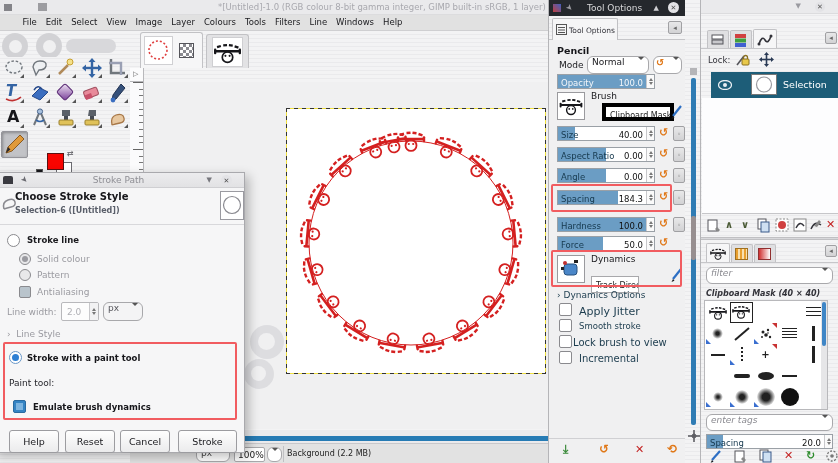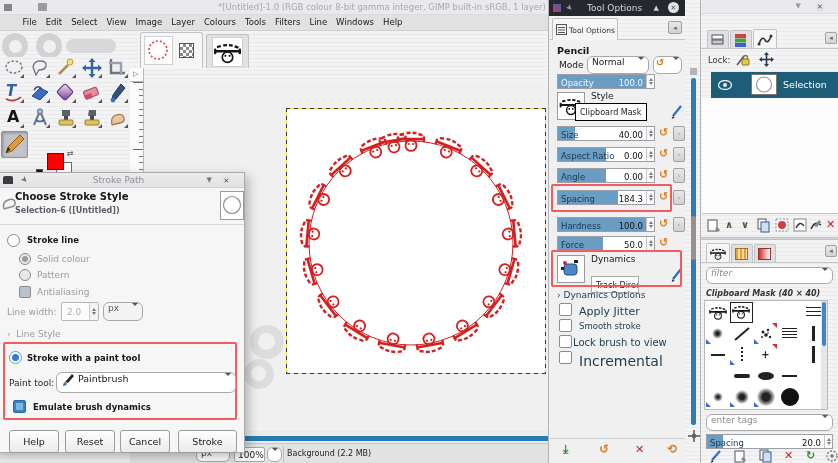--- a/index.html
+++ b/index.html
@@ -337,28 +337,20 @@
     <span class="nw" style="position:absolute;left:14px;top:156px;font-size:9px;color:#9a9aa0">›&nbsp;&nbsp;<span>Line Style</span></span>
 
     <div class="hl abs" style="left:10px;top:169px;width:234px;height:78px"></div>
 
     <div class="radio abs" style="left:16px;top:178px;width:13px;height:13px;border-color:#6a98c8">
         <div style="width:7px;height:7px;border-radius:50%;background:#2d7fd3;margin:2px"></div>
       </div>
     <span class="nw" style="position:absolute;left:34px;top:180px;font-size:8.5px;font-weight:bold;color:#16161a">Stroke with a paint tool</span>
 
     <span class="nw" style="position:absolute;left:16px;top:205px;font-size:9px;color:#26262c">Paint tool:</span>
-    <div class="combo" style="position:absolute;left:63px;top:199px;width:180px;height:21px">
-      <svg width="13" height="13">
-          <path d="M11,1 l2,2 -6,7 -3,-1 z" fill="#2a2a2e"></path>
-          <path d="M4,9 q-2,1 -2,4 q3,0 4,-2 z" fill="#3b6ec0"></path>
-        </svg>
-      <span style="font-size:9.5px">Paintbrush</span>
-        <span class="chev"></span>
-    </div>
 
     <div class="checkb abs" style="left:20px;top:227px;width:13px;height:13px;background:#3584c4;border-color:#2a6aa0">
         <div style="width:7px;height:7px;background:#7db4e0;margin:2px"></div>
       </div>
     <span class="nw" style="position:absolute;left:40px;top:229px;font-size:8.5px;font-weight:600;color:#16161a">Emulate brush dynamics</span>
 
     <div class="btn abs" style="left:16px;top:257px;width:50px;height:23px">
         <span>Help</span>
       </div>
     <div class="btn abs" style="left:72px;top:257px;width:50px;height:23px">
@@ -412,22 +404,22 @@
           <i class="up"></i>
           <i class="dn"></i>
         </span>
     </div>
 
     <div class="abs" style="left:8px;top:92px;width:28px;height:28px;background:#fff;border:1px solid #9a9a9e">
       <svg width="26" height="26" style="color:#16161a">
           <use href="#stamp" transform="translate(13,13.5) scale(0.8)"></use>
         </svg>
     </div>
-    <span style="position:absolute;left:42px;top:91px;font-size:9px">Style</span>
-    <div class="abs" style="left:26px;top:103px;width:72px;height:18px;background:#fff;border:1px solid #000000;overflow:hidden">
+    <span style="position:absolute;left:42px;top:91px;font-size:9px">Brush</span>
+    <div class="abs" style="left:53px;top:103px;width:72px;height:18px;background:#fff;border:4px solid #000000;overflow:hidden">
         <span class="nw" style="position:absolute;left:4px;top:3.5px;font-size:8px;color:#222">Clipboard Mask</span>
       </div>
     <svg width="16" height="20" style="position:absolute;left:120px;top:102px">
         <line x1="4" y1="14" x2="12" y2="4" stroke="#2d6fc4" stroke-width="2.2"></line>
         <path d="M4,14 l-1.5,3 3,-1.2 z" fill="#1a1a1e"></path>
       </svg>
 
     <div class="slider" style="left:8px;top:126px;width:98px">
       <div class="sfill" style="width: 18%;"></div>
       <span class="slabel">Size</span>
@@ -520,21 +512,21 @@
 
     <span class="nw" style="position:absolute;left:8px;top:290px;font-size:9px;color:#1b3b4d">›&nbsp;<span>Dynamics Options</span></span>
 
     <div class="checkb abs" style="left:10px;top:303px;width:13px;height:13px"></div>
     <span class="nw" style="position:absolute;left:30px;top:305px;font-size:11px;color:#1b3b4d">Apply Jitter</span>
     <div class="checkb abs" style="left:10px;top:319px;width:13px;height:13px"></div>
     <span class="nw" style="position:absolute;left:30px;top:321px;font-size:8.5px;color:#1b3b4d">Smooth stroke</span>
     <div class="checkb abs" style="left:10px;top:335px;width:13px;height:13px"></div>
     <span class="nw" style="position:absolute;left:24px;top:337px;font-size:10px;color:#1b3b4d">Lock brush to view</span>
     <div class="checkb abs" style="left:10px;top:351px;width:13px;height:13px"></div>
-    <span class="nw" style="position:absolute;left:30px;top:353px;font-size:14px;color:#1b3b4d">Incremental</span>
+    <span class="nw" style="position:absolute;left:30px;top:353px;font-size:10px;color:#1b3b4d">Incremental</span>
 
     <div class="abs" style="left:0;top:438px;width:136px;height:1px;background:#d0d0d3"></div>
     <span class="abs" style="left:14px;top:442px;font-size:12px;color:#3a8a3a;font-weight:bold">⤓</span>
     <span class="abs" style="left:50px;top:442px;font-size:12px;color:#e07818;font-weight:bold">↺</span>
     <span class="abs x-ico" style="left:86px;top:443px;font-size:11px">✕</span>
     <span class="abs" style="left:118px;top:442px;font-size:12px;color:#e07818;font-weight:bold">⟲</span>
   </div>
 
   <div class="abs stripe" style="left:685px;top:0;width:15px;height:463px">
     <div class="abs" style="left:5px;top:68px;width:7px;height:7px;background:#b5b5b8"></div>
@@ -727,21 +719,21 @@
         </div>
       <div class="gcell" style="left:73px;top:85px;width:23px;height:21px">
           <div style="width:18px;height:18px;border-radius:50%;background:#111"></div>
         </div>
       <div class="abs" style="right:0;top:0;width:6px;height:108px;background:#e6e6e8">
           <div style="position:absolute;left:1px;top:1px;width:4px;height:44px;background:#3f86c6;border-radius:2px"></div>
         </div>
     </div>
 
     <div class="combo" style="position:absolute;left:5px;top:414px;width:127px;height:17px">
-        <span style="color:#8a8a90;font-size:9px">enter tags</span>
+        <span style="font-style:italic;color:#8a8a90;font-size:9px">enter tags</span>
         <span class="chev"></span>
       </div>
 
     <div class="slider" style="left:5px;top:434px;width:127px">
       <div class="sfill" style="width:13%"></div>
       <span class="slabel">Spacing</span>
       <span class="sval">20.0</span>
       <span class="spincol">
           <i class="up"></i>
           <i class="dn"></i>

